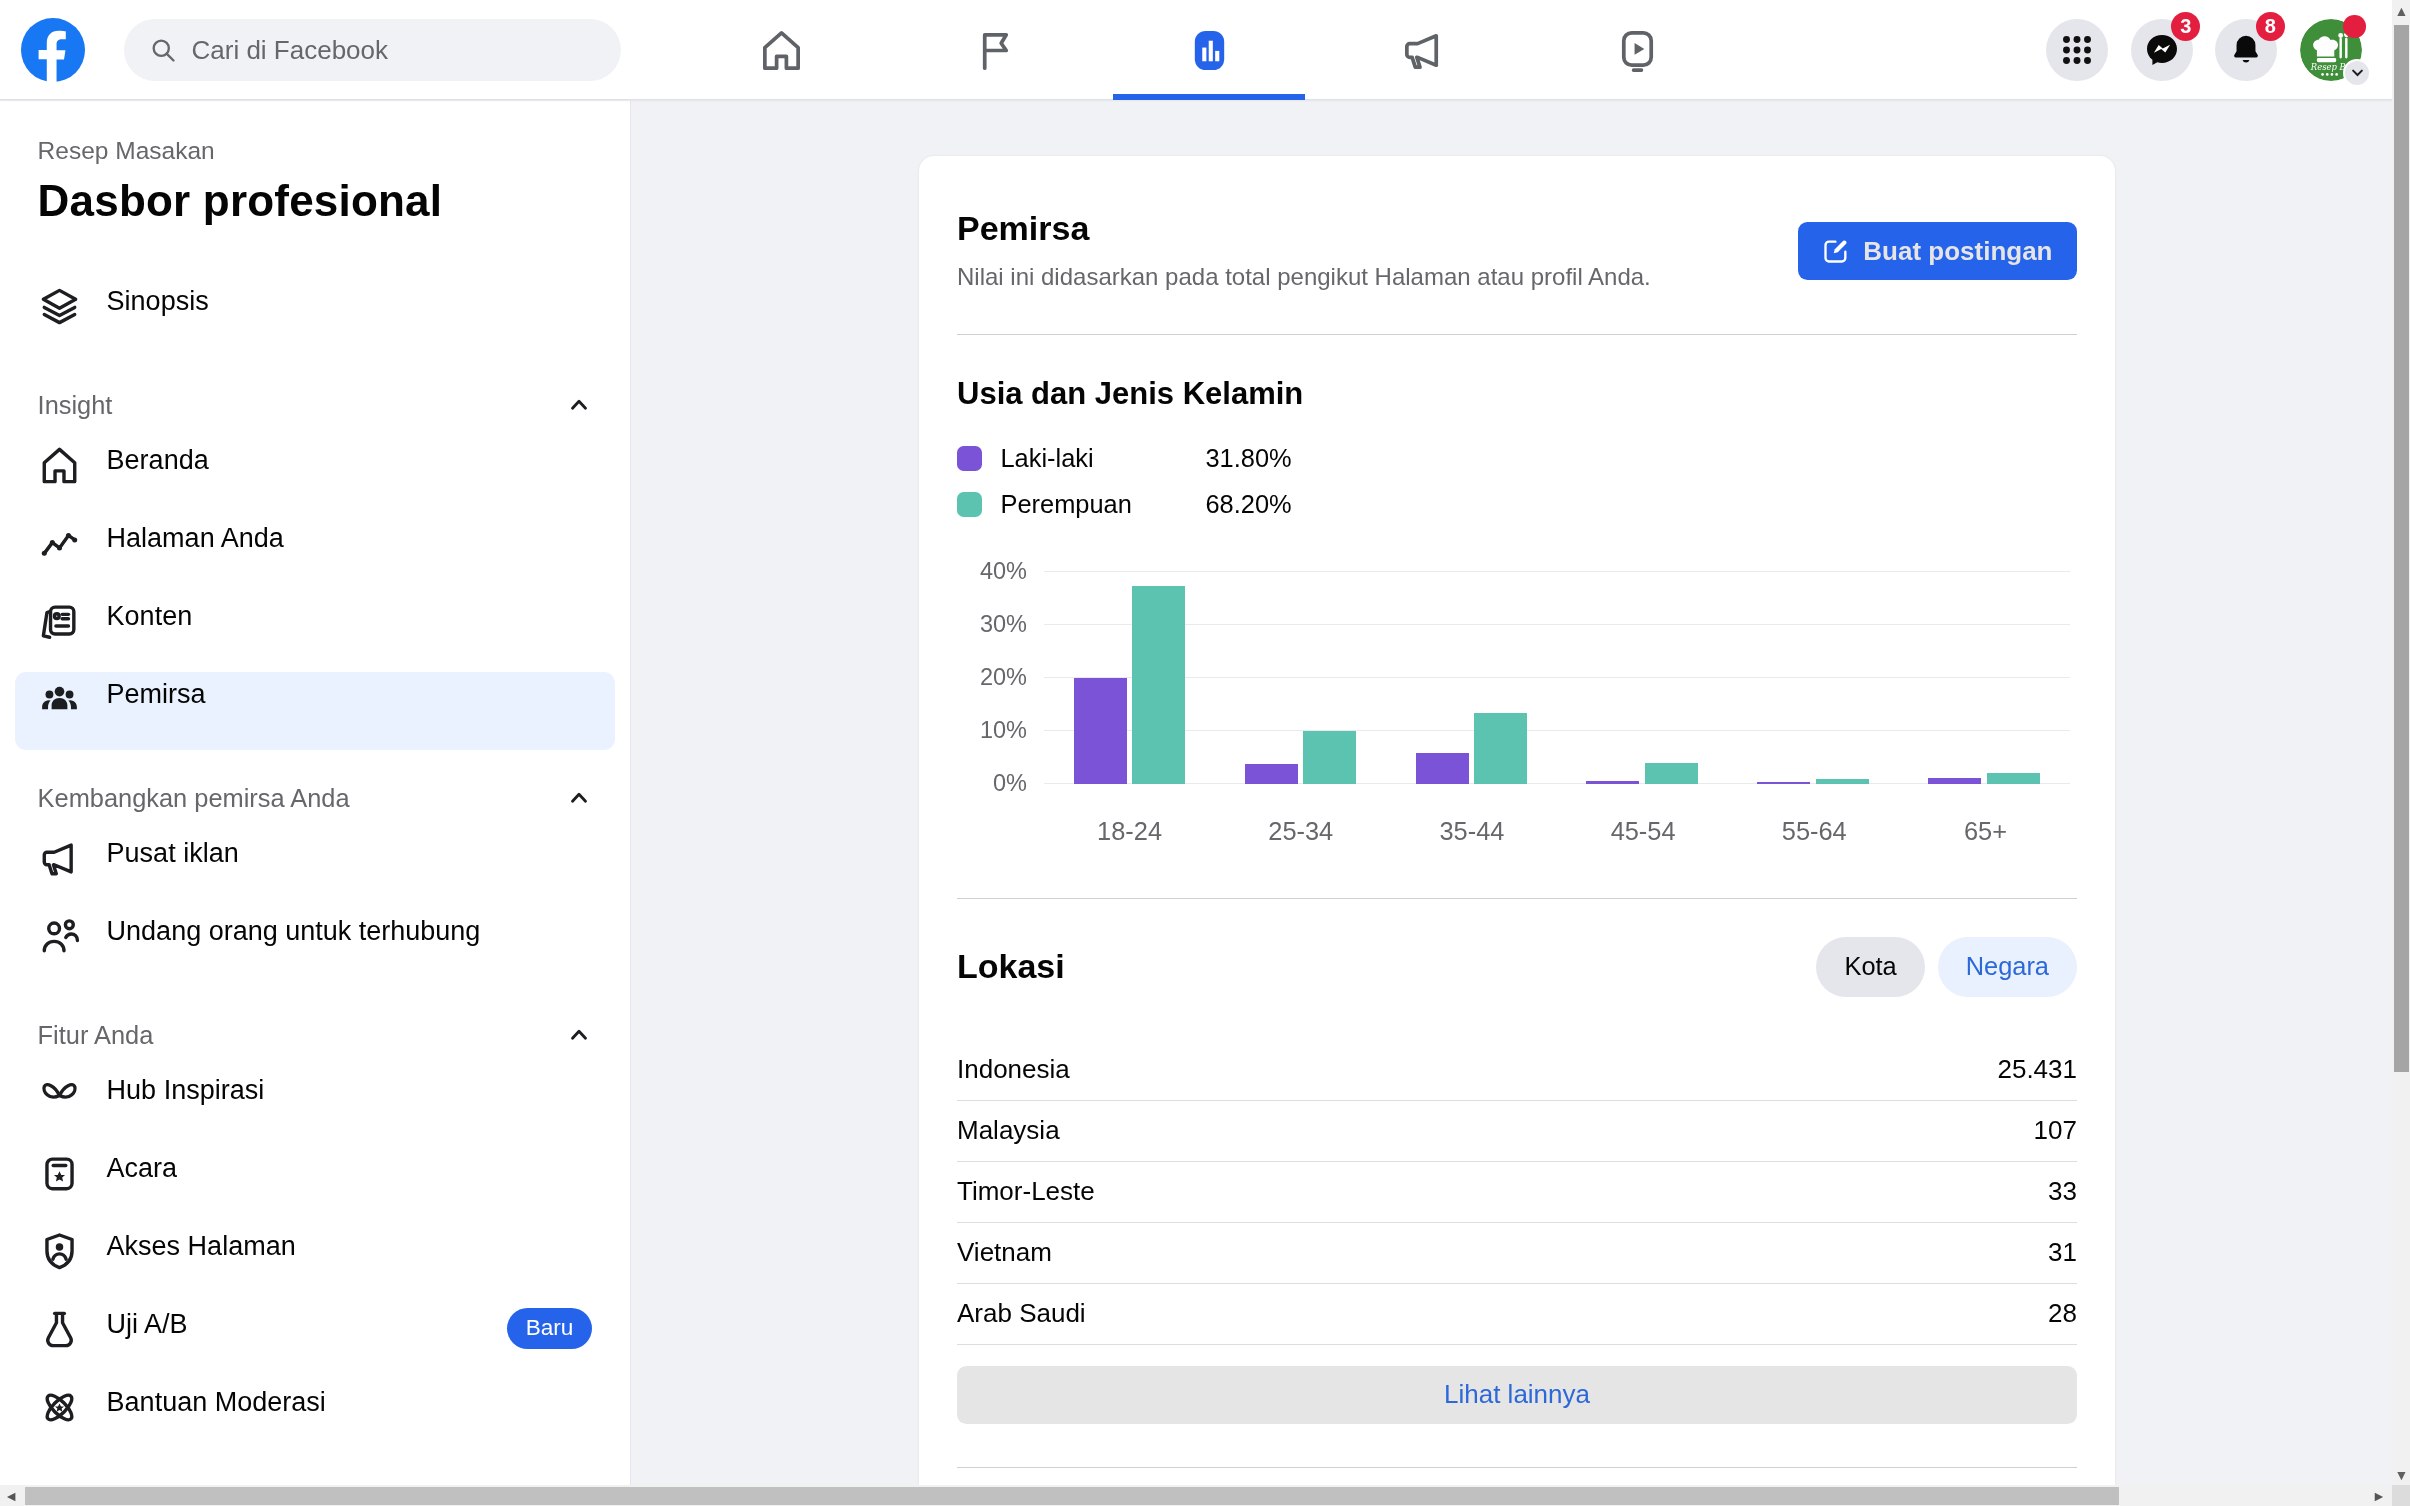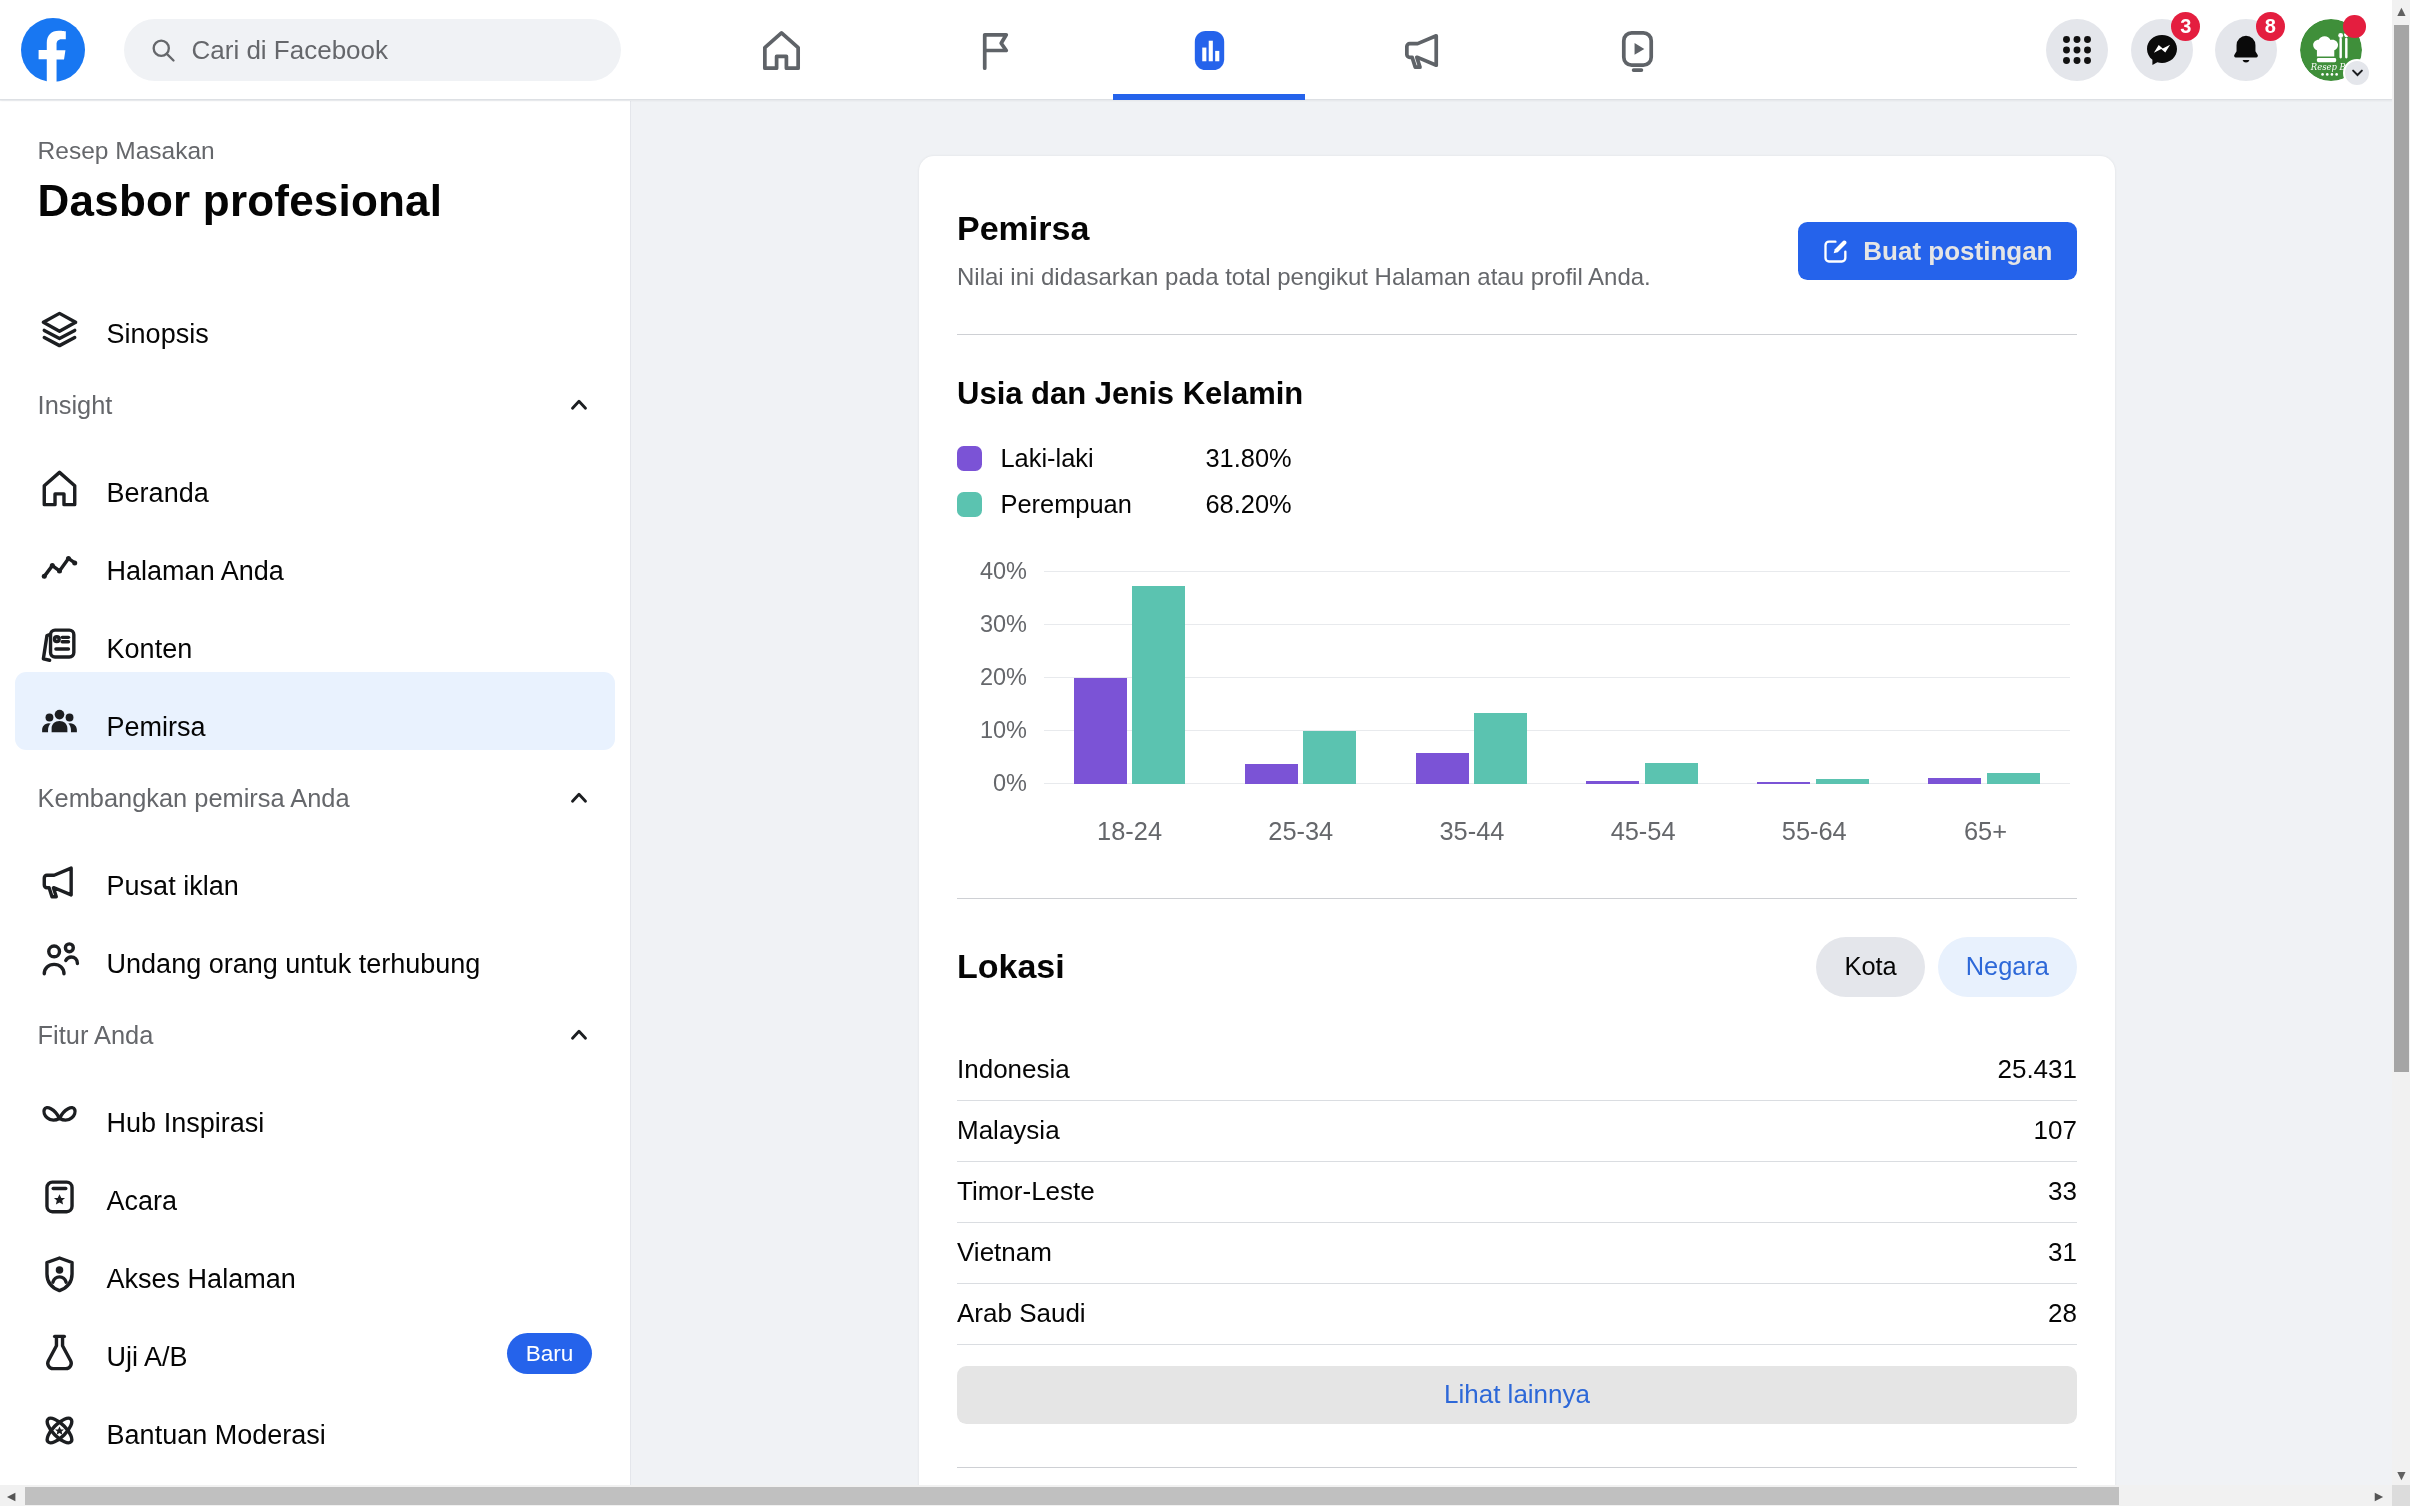--- a/index.html
+++ b/index.html
@@ -34,21 +34,21 @@
   .chev-bubble { position:absolute; right:-9.4px; bottom:-5.6px; width:28px; height:28px; border-radius:50%; background:#e4e6eb;
                  border:2.8px solid #fff; display:flex; align-items:center; justify-content:center; }
   .chev-bubble svg { width:15px; height:15px; color:#1c1e21; }
 
   
   .sidebar { position:absolute; left:0; top:101px; width:631px; height:1384px; background:#fff;
              border-right:0.9px solid #e4e6eb; padding:36px 15px 0 15px; overflow:hidden; z-index:10; }
   .side-head { padding:0 22.6px; }
   .page-name { font-size:24.5px; color:#65676b; }
   .dash-title { font-size:44px; font-weight:bold; margin-top:11px; letter-spacing:0.2px; }
-  .side-item { display:flex; align-items:flex-end; gap:26px; min-height:78px; padding:5.6px 22.6px; border-radius:11.3px; cursor:pointer; }
+  .side-item { display:flex; align-items:flex-start; gap:26px; min-height:78px; padding:5.6px 22.6px; border-radius:11.3px; cursor:pointer; }
   .side-item.active { background:#e9f2fe; }
   .side-item .sicon { width:43px; height:43px; color:#1c1e21; flex:0 0 auto; }
   .side-item .slabel { font-size:27px; line-height:1.25; }
   .side-item .spacer { flex:1; }
   .side-section { display:flex; align-items:center; min-height:66px; padding:0 22.6px; margin-top:15px; cursor:pointer; }
   .side-section .sec-label { flex:1; font-size:25.4px; color:#65676b; }
   .side-section .chev { width:26px; height:26px; color:#1c1e21; }
   .pill-badge { background:#2563eb; color:#fff; font-size:22.6px; padding:7.5px 19px; border-radius:941px; }
   .first-gap { margin-top:53px; }
 

